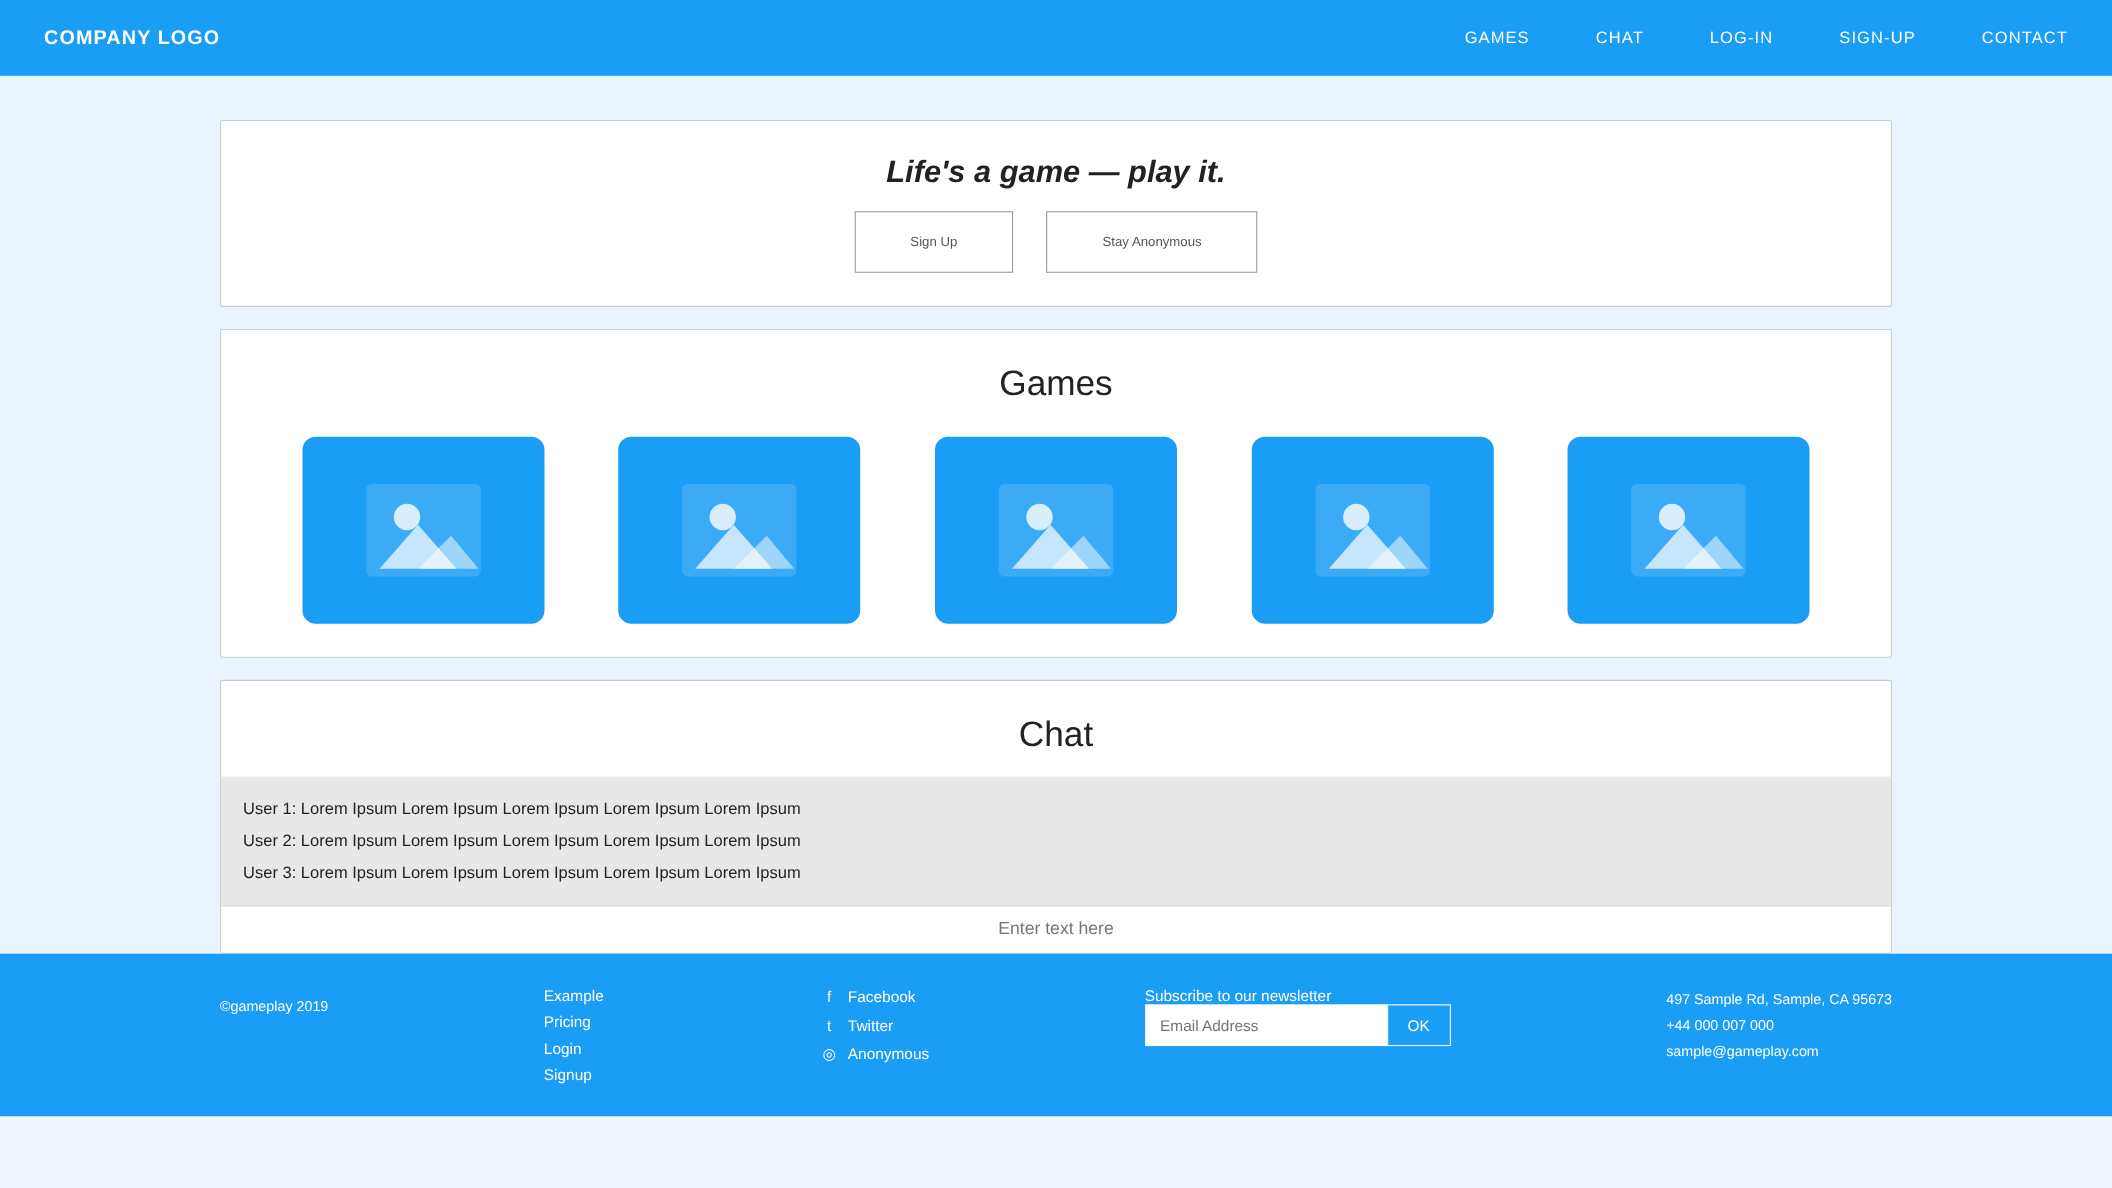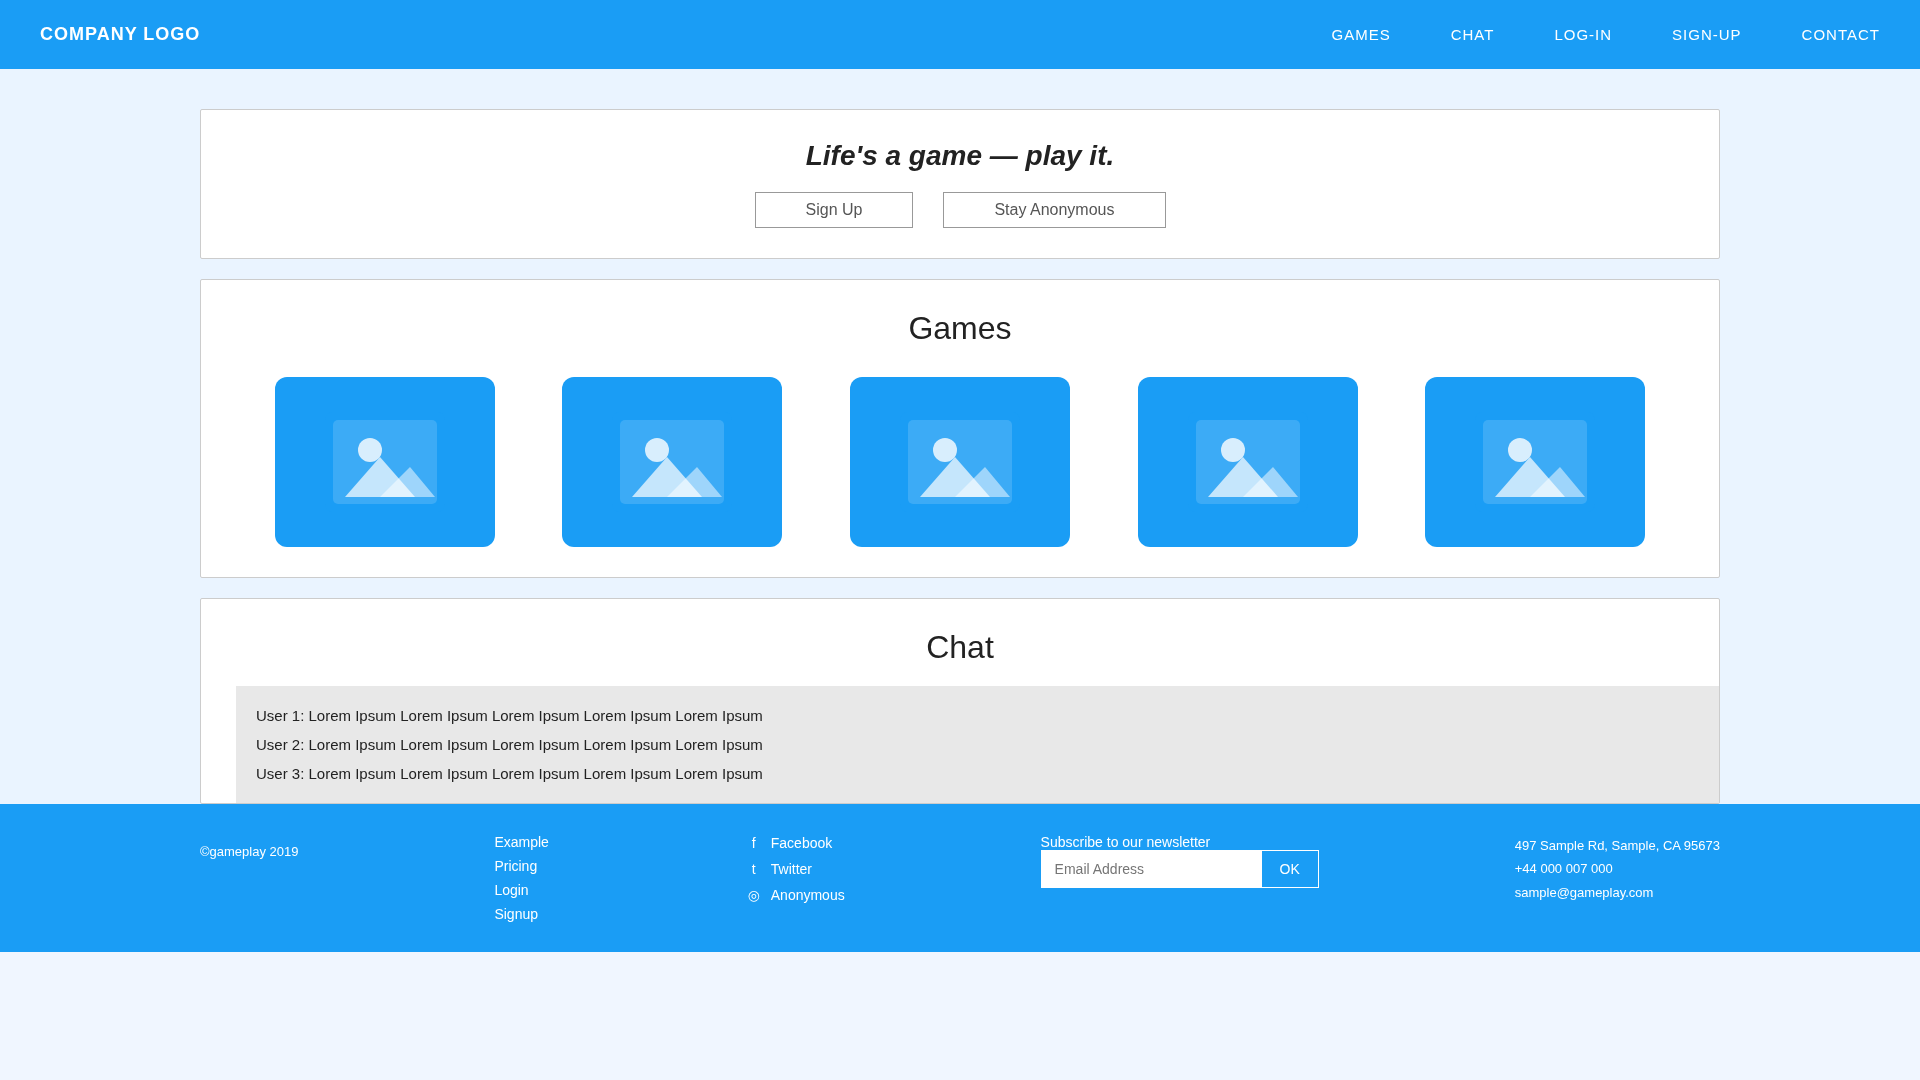--- a/index.html
+++ b/index.html
@@ -61,22 +61,22 @@
       margin-bottom: 20px;
     }
     .cta-buttons {
       display: flex;
       justify-content: center;
       gap: 30px;
     }
     .cta-buttons button {
       border: 1px solid #999;
       background: white;
-      padding: 8px 50px;
-      font-size: 16px;
+      padding: 20px 50px;
+      font-size: 12px;
       color: #555;
       cursor: pointer;
     }
 
     
     .games-section {
       background: white;
       border: 1px solid #ccc;
       border-radius: 2px;
       padding: 30px 40px;
@@ -119,21 +119,20 @@
     .chat-title {
       text-align: center;
       font-size: 32px;
       font-weight: normal;
       color: #222;
       margin-bottom: 20px;
     }
     .chat-messages {
       background: #e8e8e8;
       padding: 15px 20px;
-      margin-left: 35px;
     }
     .chat-message {
       font-size: 15px;
       color: #222;
       padding: 6px 0;
     }
     .chat-input-area {
       background: white;
       border-top: 1px solid #ccc;
       padding: 12px 20px;
@@ -304,20 +303,23 @@
     </div>
   </section>
 
   <section class="chat-section">
     <h2 class="chat-title">Chat</h2>
     <div class="chat-messages">
       <div class="chat-message">User 1: Lorem   Ipsum Lorem   Ipsum Lorem   Ipsum Lorem   Ipsum Lorem   Ipsum</div>
       <div class="chat-message">User 2: Lorem   Ipsum Lorem   Ipsum Lorem   Ipsum Lorem   Ipsum Lorem   Ipsum</div>
       <div class="chat-message">User 3: Lorem   Ipsum Lorem   Ipsum Lorem   Ipsum Lorem   Ipsum Lorem   Ipsum</div>
     </div>
+    <div class="chat-input-area">
+      <input type="text" placeholder="Enter text here" style="">
+    </div>
   </section>
 
 </div>
 
 <footer>
   <div class="footer-copyright">©gameplay 2019</div>
 
   <div class="footer-links">
     <a href="#">Example</a>
     <a href="#">Pricing</a>

